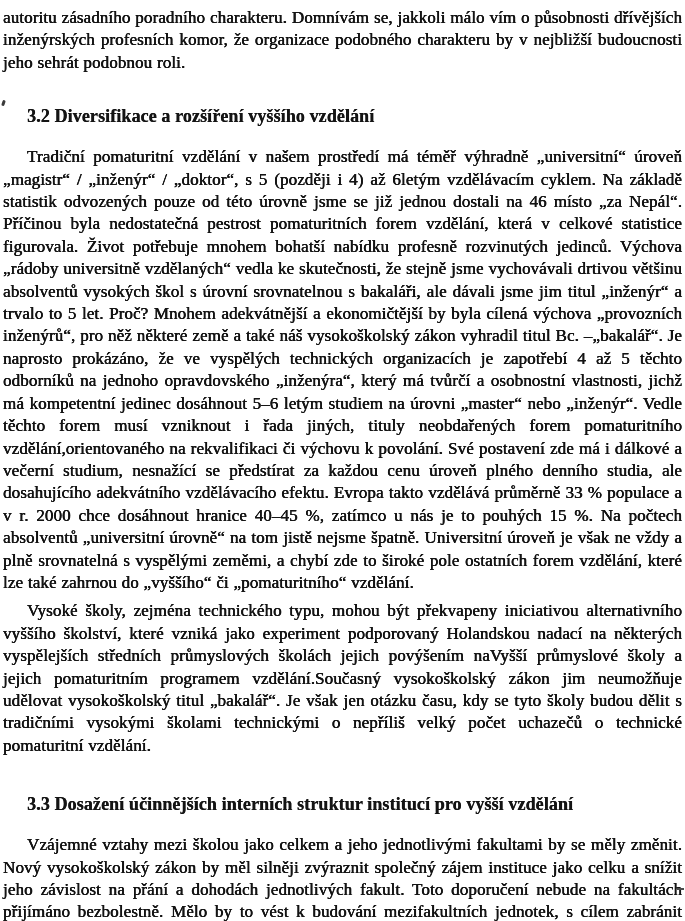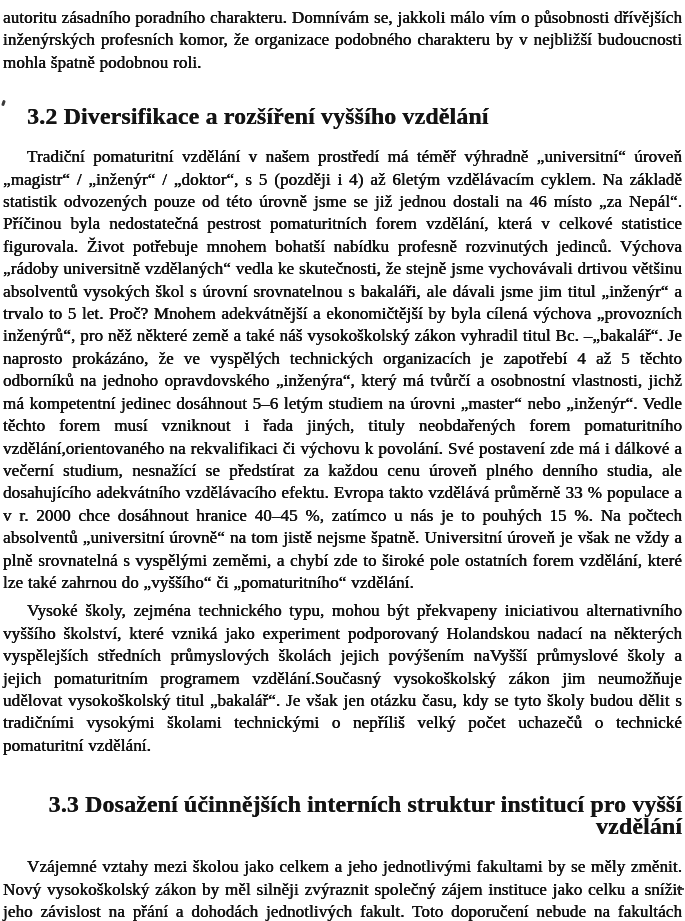--- a/index.html
+++ b/index.html
@@ -29,31 +29,30 @@
     text-shadow: 0.35px 0 0 currentColor, 0 0.3px 0 currentColor;
   }
   .para.indent {
     text-indent: 24px;
   }
   .para.follow {
     margin-top: 6px;
   }
   .heading {
     margin: 31px 0 19px 0;
-    font-size: 24px;
+    font-size: 18px;
     line-height: 22px;
     font-weight: bold;
     text-align: left;
     text-indent: 24px;
     letter-spacing: 0.1px;
     text-shadow: 0.3px 0 0 currentColor;
   }
   .heading.second {
     margin-top: 36px;
-    text-align: right;
   }
   
   .speck-left {
     position: absolute;
     left: 2px;
     top: 100px;
     width: 3px;
     height: 6px;
     border-radius: 2px;
     background: #3a3a3a;
@@ -69,21 +68,21 @@
   }
 </style>
 </head>
 <body>
 
 <div class="page">
 
   <span class="speck-left"></span>
   <span class="speck-right"></span>
 
-  <p class="para">autoritu zásadního poradního charakteru. Domnívám se, jakkoli málo vím o působnosti dřívějších inženýrských profesních komor, že organizace podobného charakteru by v nejbližší budoucnosti mohla špatně podobnou roli.</p>
+  <p class="para">autoritu zásadního poradního charakteru. Domnívám se, jakkoli málo vím o působnosti dřívějších inženýrských profesních komor, že organizace podobného charakteru by v nejbližší budoucnosti jeho sehrát podobnou roli.</p>
 
   <h2 class="heading">3.2 Diversifikace a rozšíření vyššího vzdělání</h2>
 
   <p class="para indent">Tradiční pomaturitní vzdělání v našem prostředí má téměř výhradně „universitní“ úroveň „magistr“ / „inženýr“ / „doktor“, s 5 (později i 4) až 6letým vzdělávacím cyklem. Na základě statistik odvozených pouze od této úrovně jsme se již jednou dostali na 46 místo „za Nepál“. Příčinou byla nedostatečná pestrost pomaturitních forem vzdělání, která v celkové statistice figurovala. Život potřebuje mnohem bohatší nabídku profesně rozvinutých jedinců. Výchova „rádoby universitně vzdělaných“ vedla ke skutečnosti, že stejně jsme vychovávali drtivou většinu absolventů vysokých škol s úrovní srovnatelnou s bakaláři, ale dávali jsme jim titul „inženýr“ a trvalo to 5 let. Proč? Mnohem adekvátnější a ekonomičtější by byla cílená výchova „provozních inženýrů“, pro něž některé země a také náš vysokoškolský zákon vyhradil titul Bc. –„bakalář“. Je naprosto prokázáno, že ve vyspělých technických organizacích je zapotřebí 4 až 5 těchto odborníků na jednoho opravdovského „inženýra“, který má tvůrčí a osobnostní vlastnosti, jichž má kompetentní jedinec dosáhnout 5–6 letým studiem na úrovni „master“ nebo „inženýr“. Vedle těchto forem musí vzniknout i řada jiných, tituly neobdařených forem pomaturitního vzdělání,orientovaného na rekvalifikaci či výchovu k povolání. Své postavení zde má i dálkové a večerní studium, nesnažící se předstírat za každou cenu úroveň plného denního studia, ale dosahujícího adekvátního vzdělávacího efektu. Evropa takto vzdělává průměrně 33 % populace a v r. 2000 chce dosáhnout hranice 40–45 %, zatímco u nás je to pouhých 15 %. Na počtech absolventů „universitní úrovně“ na tom jistě nejsme špatně. Universitní úroveň je však ne vždy a plně srovnatelná s vyspělými zeměmi, a chybí zde to široké pole ostatních forem vzdělání, které lze také zahrnou do „vyššího“ či „pomaturitního“ vzdělání.</p>
 
   <p class="para indent follow">Vysoké školy, zejména technického typu, mohou být překvapeny iniciativou alternativního vyššího školství, které vzniká jako experiment podporovaný Holandskou nadací na některých vyspělejších středních průmyslových školách jejich povýšením naVyšší průmyslové školy a jejich pomaturitním programem vzdělání.Současný vysokoškolský zákon jim neumožňuje udělovat vysokoškolský titul „bakalář“. Je však jen otázku času, kdy se tyto školy budou dělit s tradičními vysokými školami technickými o nepříliš velký počet uchazečů o technické pomaturitní vzdělání.</p>
 
   <h2 class="heading second">3.3 Dosažení účinnějších interních struktur institucí pro vyšší vzdělání</h2>
 
   <p class="para indent">Vzájemné vztahy mezi školou jako celkem a jeho jednotlivými fakultami by se měly změnit. Nový vysokoškolský zákon by měl silněji zvýraznit společný zájem instituce jako celku a snížit jeho závislost na přání a dohodách jednotlivých fakult. Toto doporučení nebude na fakultách přijímáno bezbolestně. Mělo by to vést k budování mezifakultních jednotek, s cílem zabránit opakování výskytu kateder téhož typu na jednotlivých fakul-</p>

